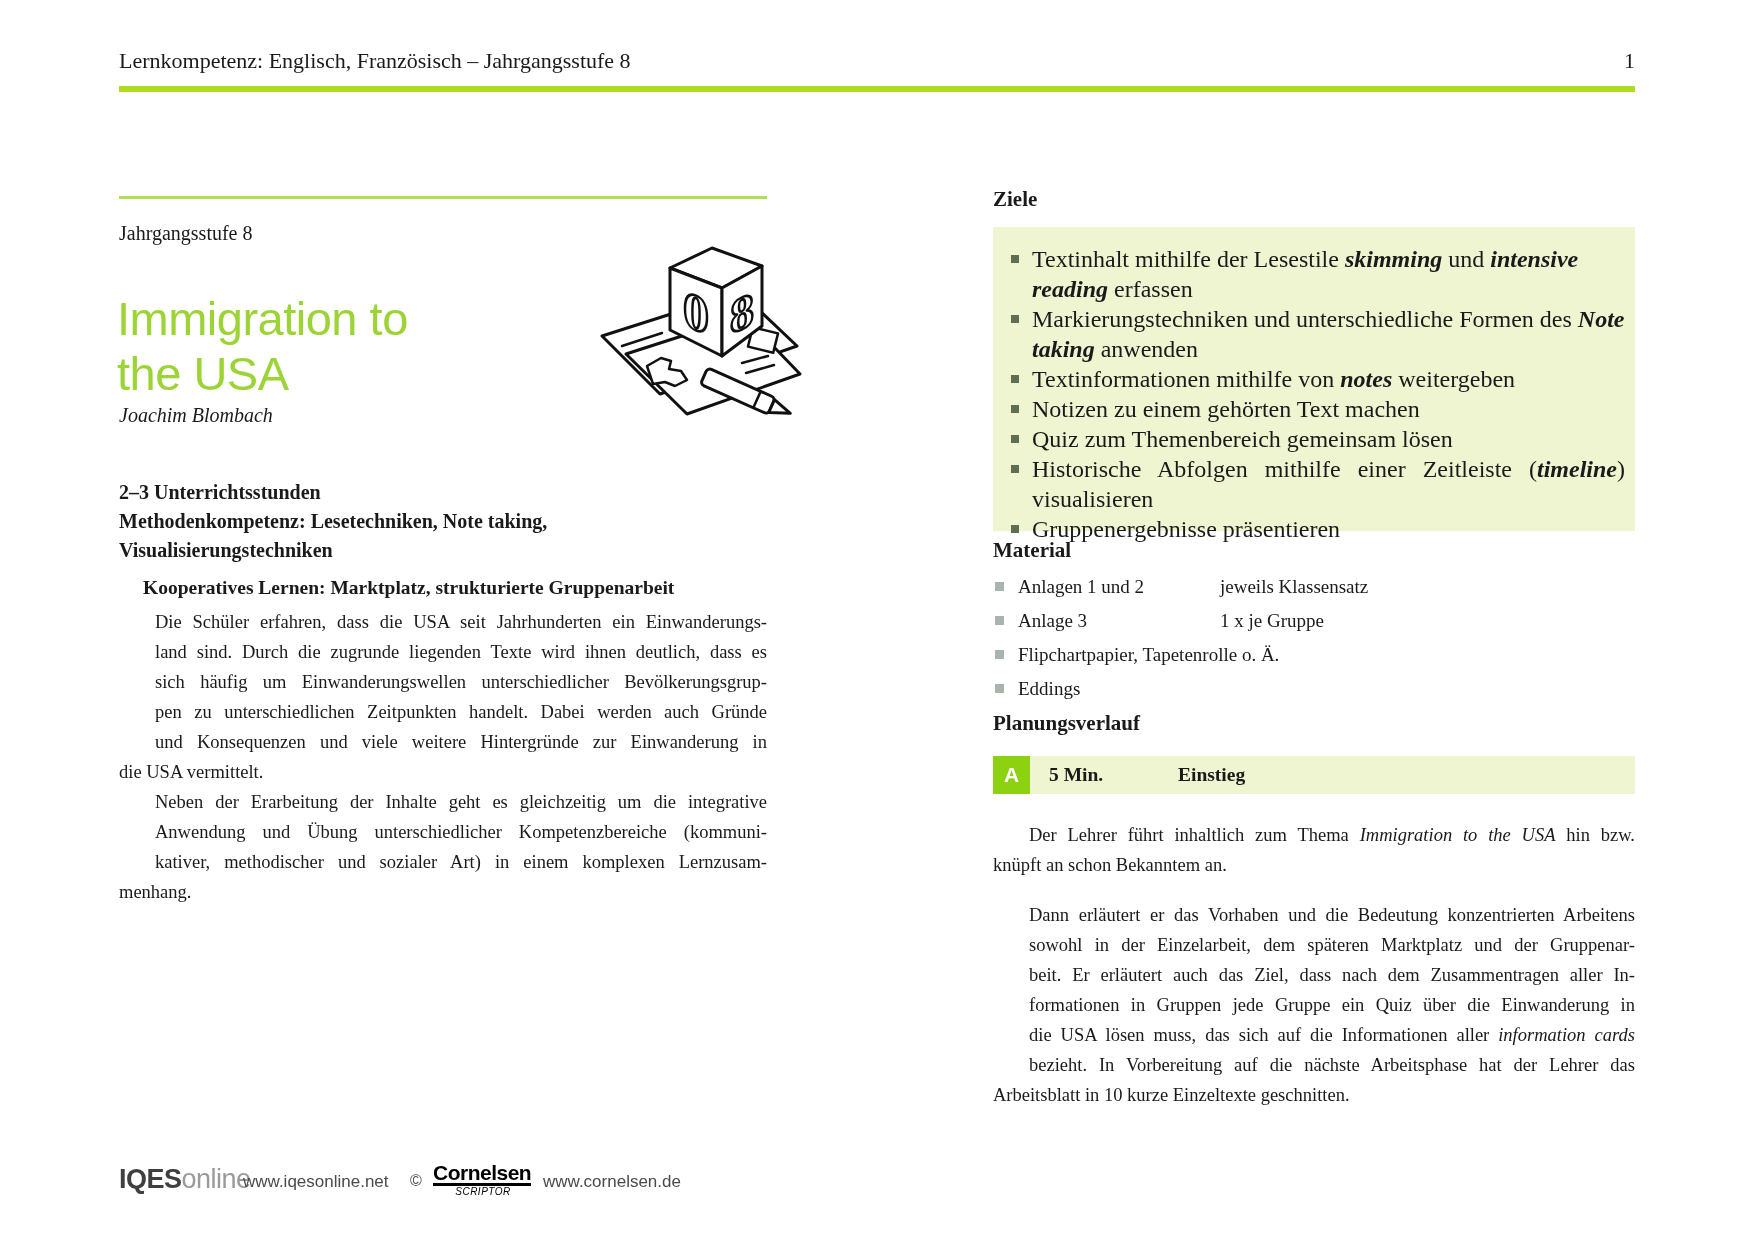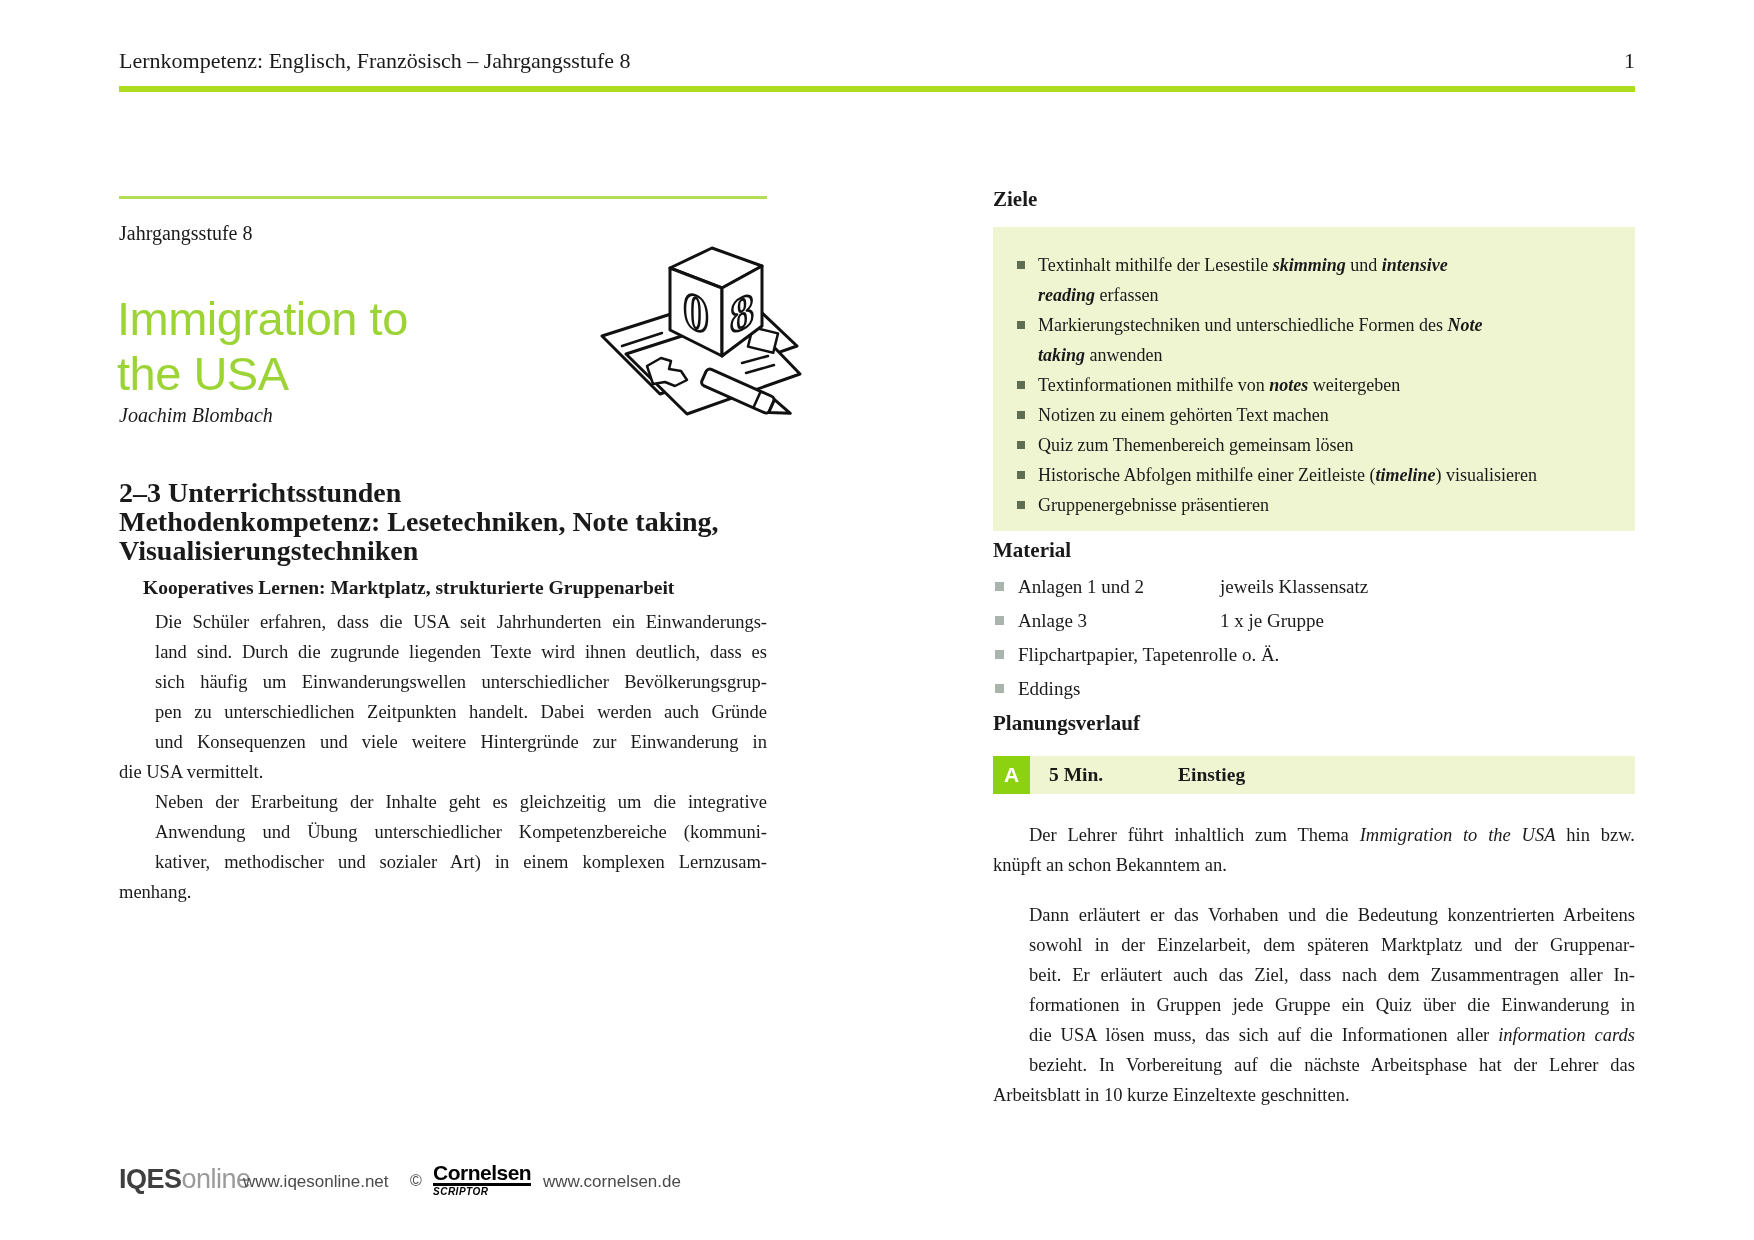--- a/index.html
+++ b/index.html
@@ -13,32 +13,32 @@
   #page-number{left:1600px;top:48px;width:35px;text-align:right;font-size:22px;}
   #header-rule{left:119px;top:86px;width:1516px;height:6px;background:var(--accent_lime);}
 
   
   #intro-rule{left:119px;top:196px;width:648px;height:3px;background:var(--accent_lime_soft);}
   #kicker{left:119px;top:222px;font-size:20px;}
   #page-title{left:117px;top:291px;font-family:"Liberation Sans","DejaVu Sans",sans-serif;
               font-size:47px;line-height:55px;color:var(--title_green);letter-spacing:-0.5px;}
   #illustration{left:592px;top:218px;}
   #author{left:119px;top:404px;font-size:20px;font-style:italic;}
-  #meta{left:119px;top:478px;font-size:28px;font-weight:bold;line-height:29px;}
+  #meta{left:119px;top:478px;font-size:20px;font-weight:bold;line-height:29px;}
   #koop-heading{left:119px;top:577px;font-size:19.5px;font-weight:bold;margin-left:24px;}
   #intro-body{left:119px;top:607px;width:648px;font-size:18.5px;line-height:30px;}
   .bline{text-align:justify;}
   .bline.jl{text-align-last:justify;margin-left:36px;}
 
   
   .rhead{font-size:21px;font-weight:bold;}
   #ziele-heading{left:993px;top:187px;}
   #goals-box{left:993px;top:227px;width:642px;height:304px;background:var(--box_bg);
              box-sizing:border-box;padding:17px 10px 0 18px;}
-  #goals-box ul{margin:6px;padding:0;list-style:none;font-size:18px;line-height:30px;}
+  #goals-box ul{margin:0;padding:0;list-style:none;font-size:24px;line-height:30px;}
   .zitem{position:relative;padding-left:21px;text-align:justify;}
   .zbul{position:absolute;left:0;top:11px;width:8px;height:8px;background:var(--bullet_dark);}
   .st-i{font-style:italic;}
   .st-bi{font-weight:bold;font-style:italic;}
 
   #material-heading{left:993px;top:538px;}
   #material-list{left:993px;top:572px;width:642px;font-size:19px;}
   .mrow{position:relative;height:34px;padding-left:25px;line-height:30px;}
   .mbul{position:absolute;left:2px;top:10px;width:9px;height:9px;background:var(--bullet_light);}
   .mlabel{display:inline-block;min-width:202px;}
@@ -59,21 +59,21 @@
   #footer{left:119px;top:1160px;width:1516px;height:46px;
           font-family:"Liberation Sans","DejaVu Sans",sans-serif;color:#474747;}
   #iqes-logo{position:absolute;left:0;top:4px;font-size:27px;letter-spacing:-0.5px;}
   #iqes-bold{font-weight:bold;color:#3f3f3f;}
   #iqes-light{color:#9a9a9a;margin-left:0;}
   #iqes-url{position:absolute;left:124px;top:12px;font-size:17px;color:#4a4a4a;}
   #copyright{position:absolute;left:291px;top:12px;font-size:16px;color:#4a4a4a;}
   #cornelsen-logo{position:absolute;left:314px;top:2px;width:100px;color:#000;}
   #cornelsen-name{font-size:21px;font-weight:bold;letter-spacing:-0.5px;line-height:1;
                   border-bottom:3.5px solid #000;padding-bottom:0;display:inline-block;}
-  #cornelsen-sub{font-size:10px;font-weight:bold;font-style:italic;text-align:left;
+  #cornelsen-sub{font-size:10px;font-weight:normal;font-style:italic;text-align:center;
                  letter-spacing:0.5px;margin-top:0px;}
   #cornelsen-url{position:absolute;left:424px;top:12px;font-size:17px;color:#4a4a4a;}
 </style>
 </head>
 <body>
 
 <div id="page">
 
   <div class="abs" id="header-title">Lernkompetenz: Englisch, Französisch – Jahrgangsstufe 8</div>
   <div class="abs" id="page-number">1</div>

